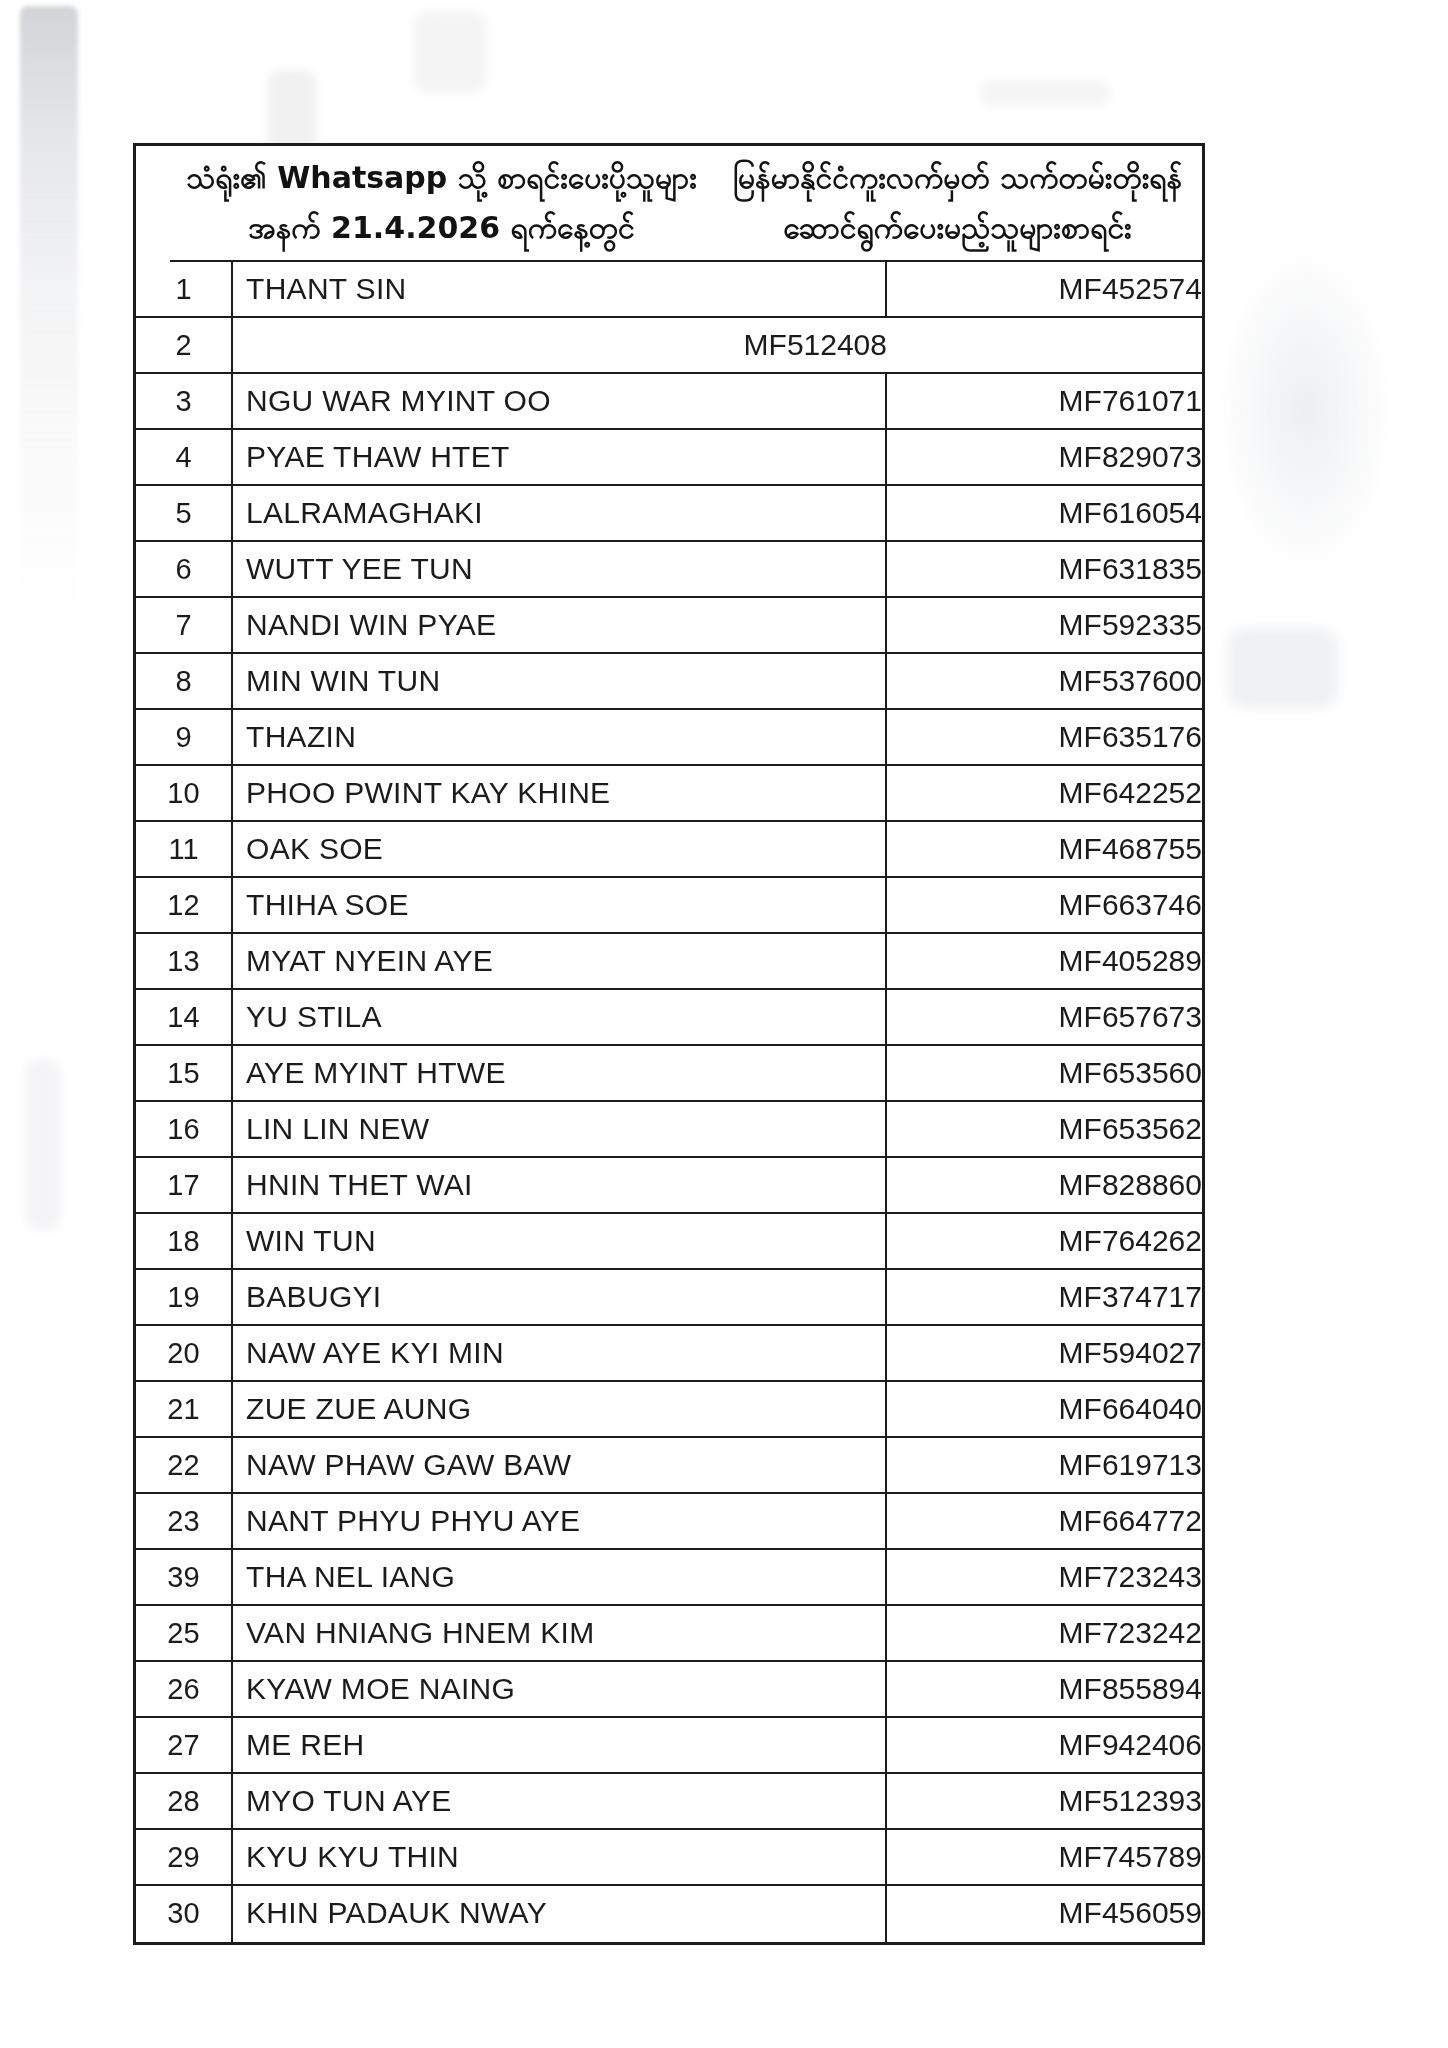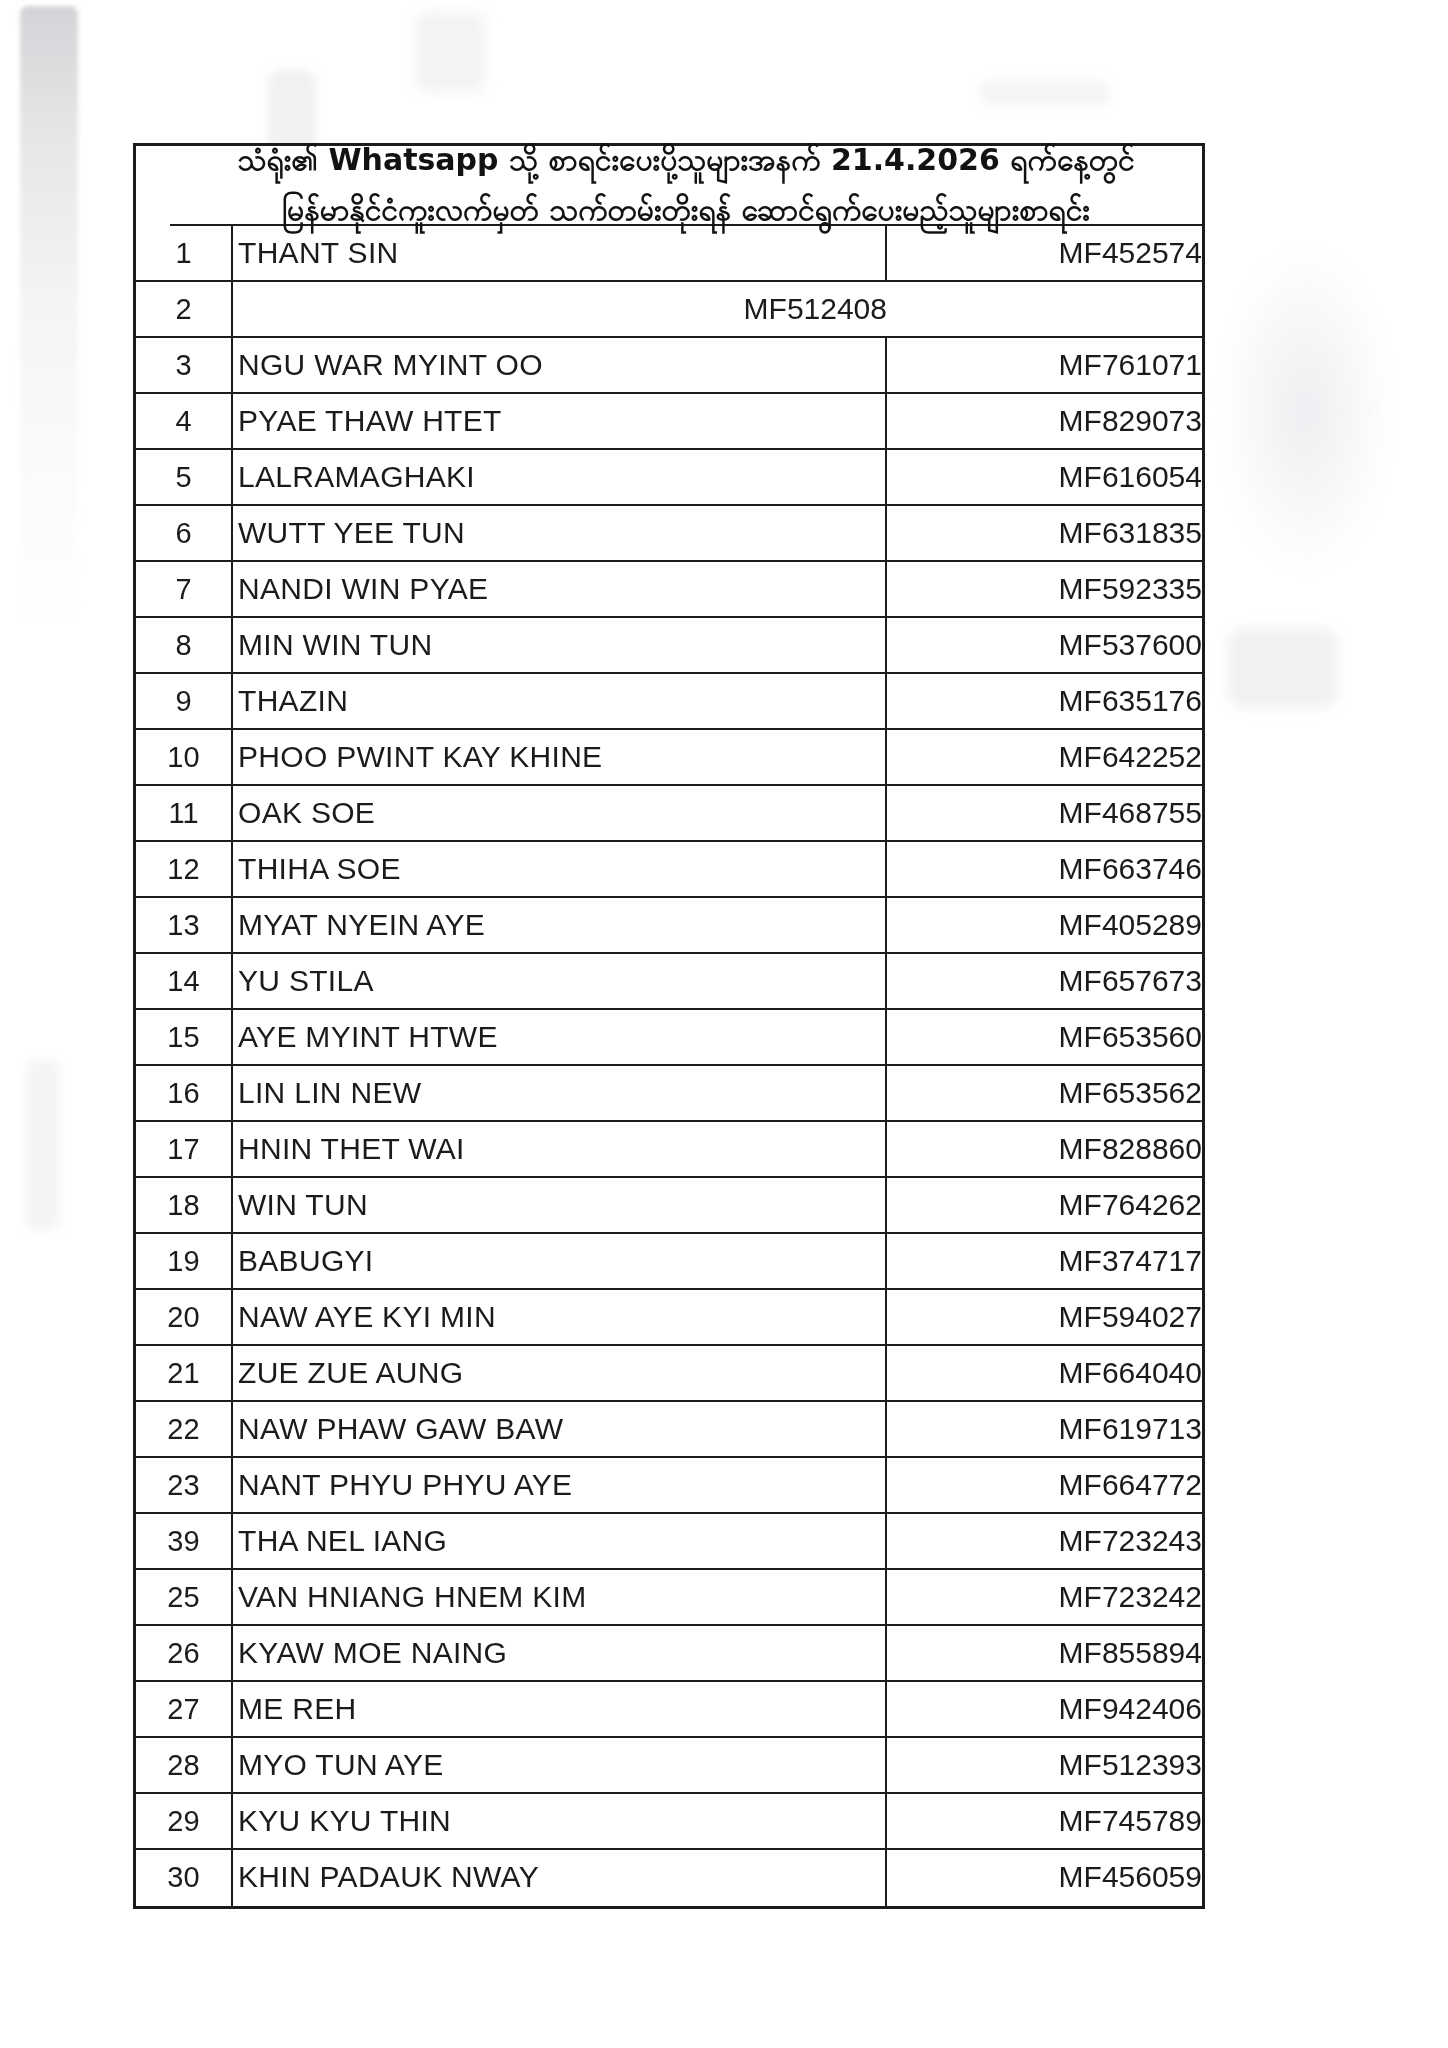--- a/index.html
+++ b/index.html
@@ -53,24 +53,24 @@
 
   
   .doc-table {
     position: absolute;
     left: 133px; top: 143px;
     width: 1072px;
     border: 3px solid #1c1c1c;
     background: #ffffff;
   }
   .doc-header {
-    height: 80px;
+    height: 116px;
     border-bottom: 2px solid #1c1c1c;
     display: flex;
-    flex-direction: column;
+    flex-direction: row;
     justify-content: center;
     align-items: center;
     text-align: center;
     font-weight: bold;
     font-size: 30px;
     line-height: 50px;
     color: #121212;
     font-family: "DejaVu Sans", "Liberation Sans", sans-serif;
     margin-left: 34px;
   }
@@ -88,21 +88,21 @@
     color: #1b1b1b;
     white-space: nowrap;
     overflow: hidden;
   }
   .cell.no {
     text-align: center;
     border-right: 2px solid #1c1c1c;
     font-size: 29px;
   }
   .cell.name {
-    padding-left: 5px;
+    padding-left: 13px;
     border-right: 2px solid #1c1c1c;
     letter-spacing: 0.3px;
   }
   .cell.passport { text-align: right; }
 </style>
 </head>
 <body>
 
 <div class="artifact art-band-left"></div>
 <div class="artifact art-top-smudge1"></div>

